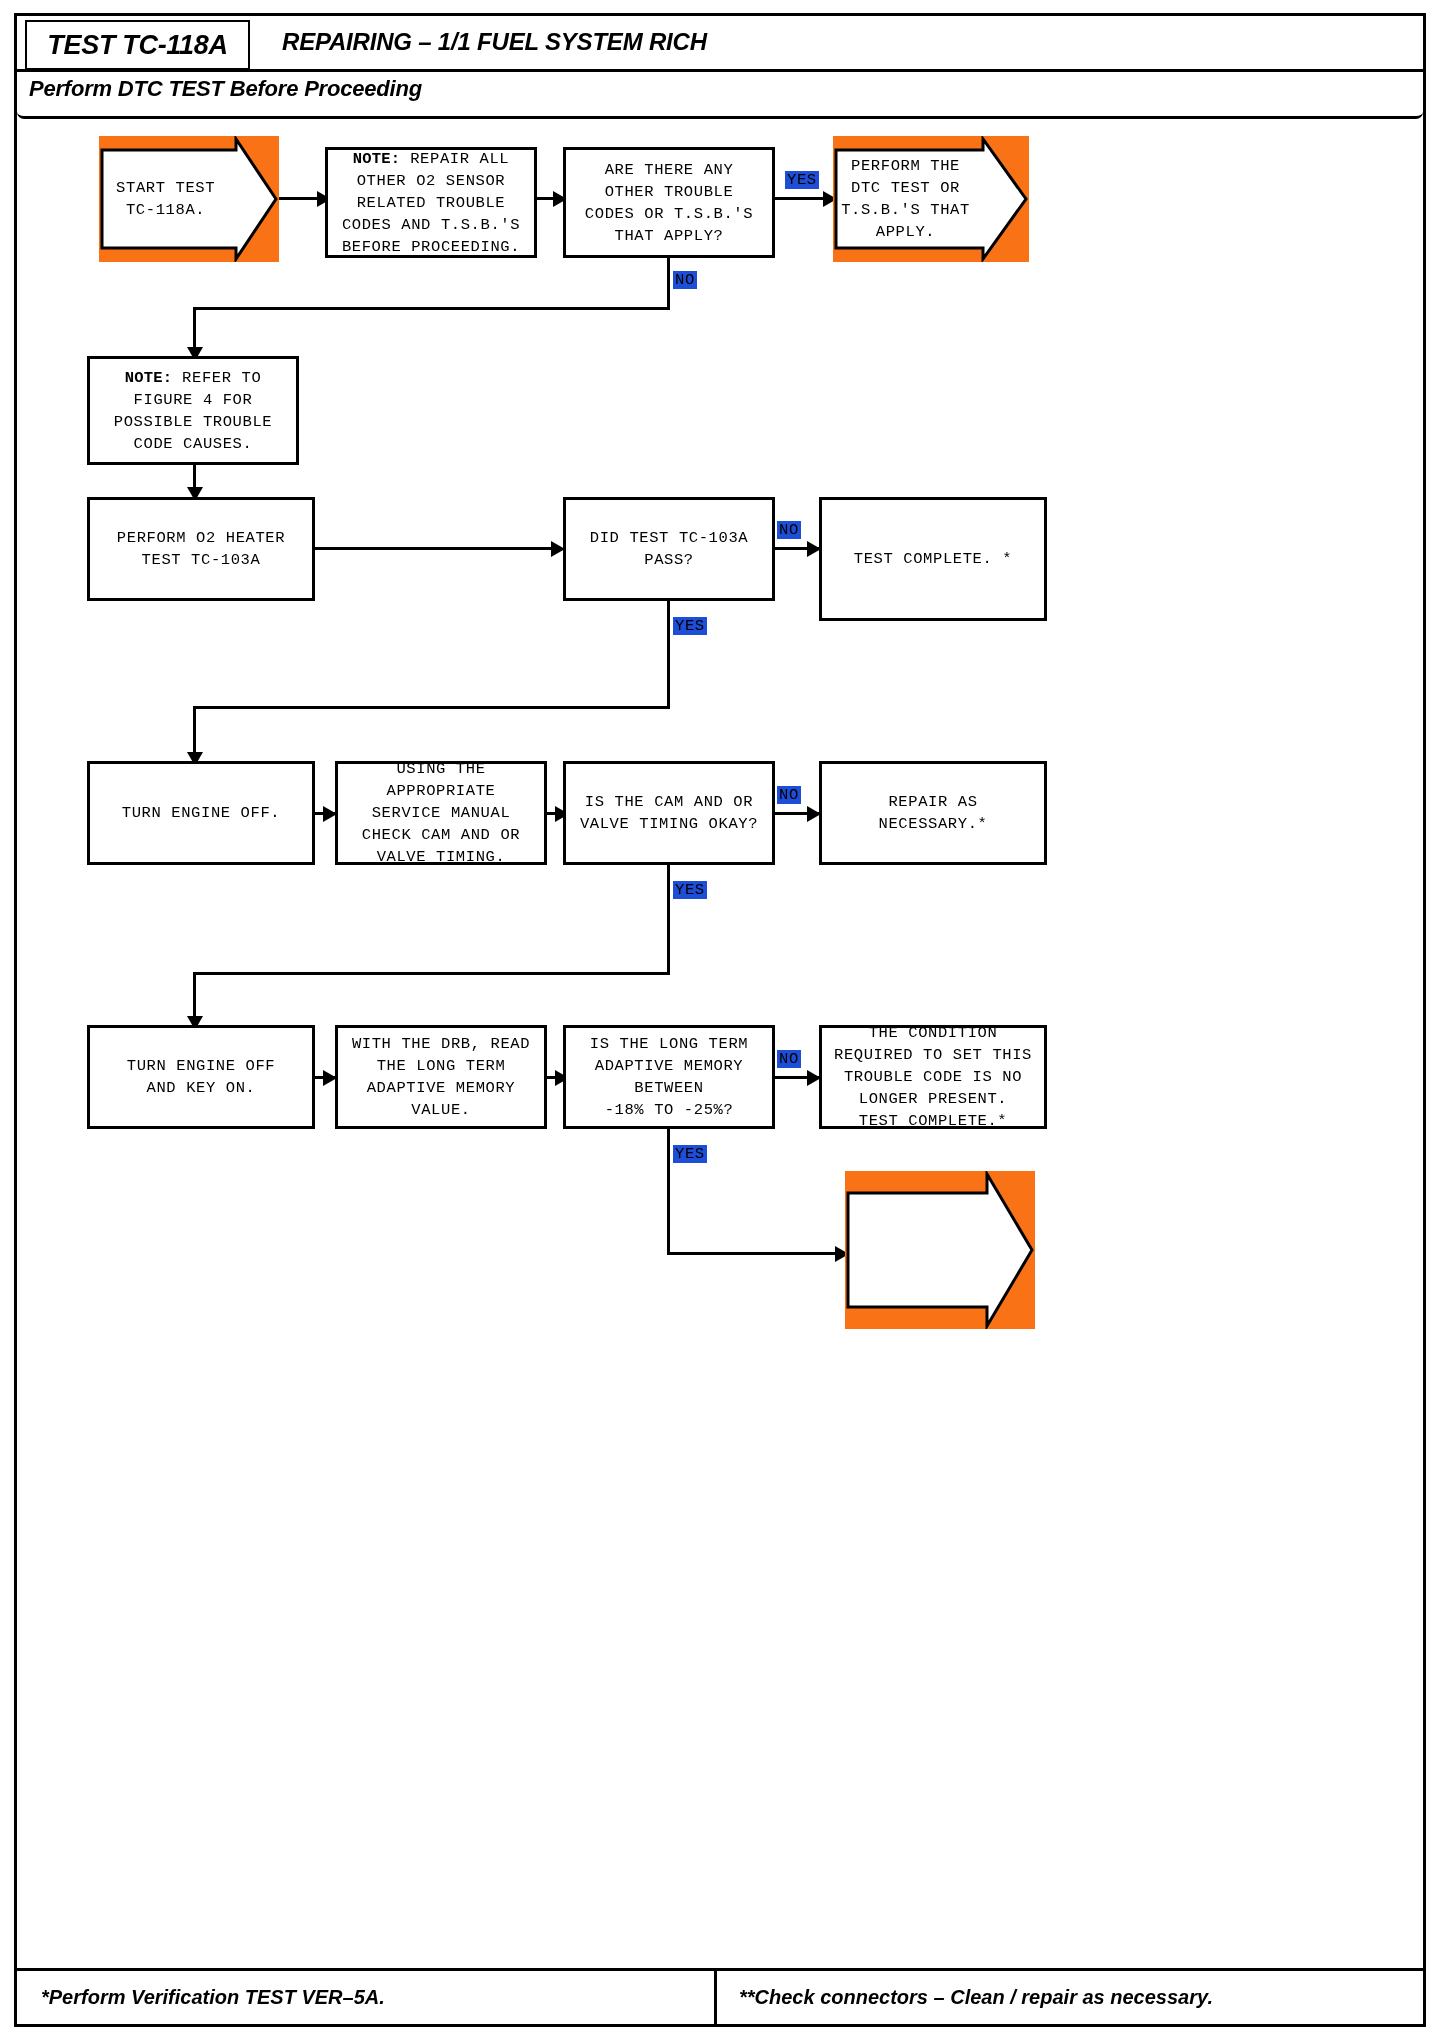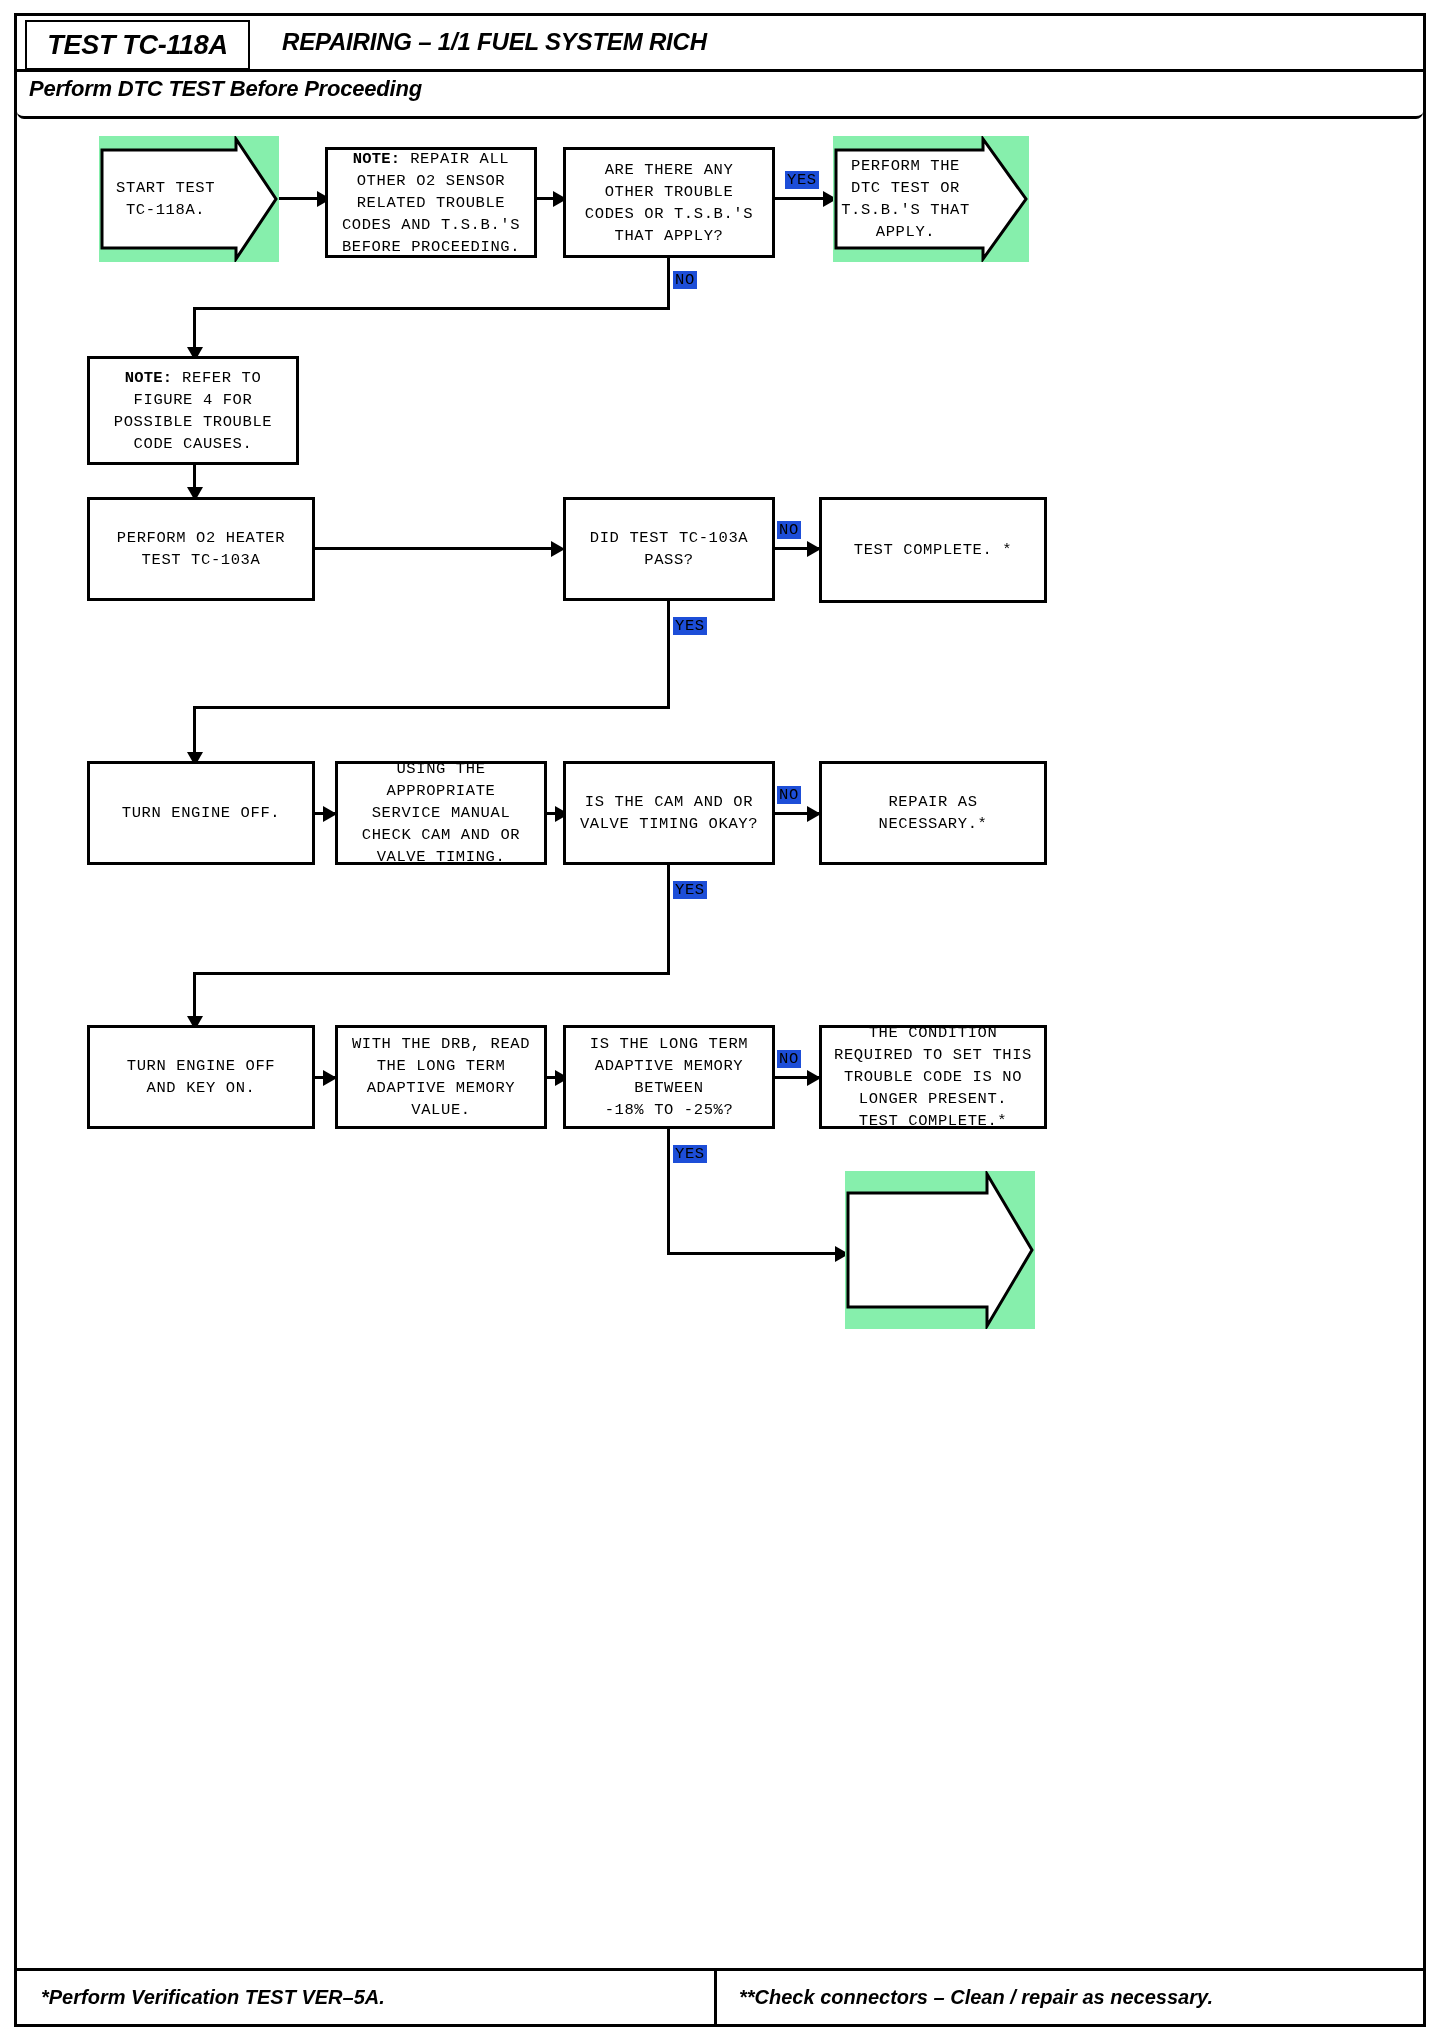--- a/index.html
+++ b/index.html
@@ -119,21 +119,21 @@
     letter-spacing: 0.6px;
     padding: 2px 6px;
     white-space: pre-line;
     z-index: 3;
   }
   .fbox b { font-weight: bold; letter-spacing: 0.2px; }
 
   
   .pbox {
     position: absolute;
-    background: #86efac;
+    background: #f97316;
     z-index: 3;
   }
   .pbox svg { position: absolute; left: 0; top: 0; }
   .pbox .plabel {
     position: absolute;
     left: 0; top: 0;
     width: 74%;
     height: 100%;
     display: flex;
     align-items: center;
@@ -263,21 +263,21 @@
     <div class="ln h" style="left:296px; top:428px; width:248px;"></div>
     <div class="ahead right" style="left:534px; top:422px;"></div>
 
     <div class="fbox" style="left:546px; top:378px; width:212px; height:104px;">DID TEST TC-103A
 PASS?</div>
 
     <div class="ln h" style="left:756px; top:428px; width:46px;"></div>
     <div class="ahead right" style="left:790px; top:422px;"></div>
     <div class="ynlab" style="left:760px; top:402px;">NO</div>
 
-    <div class="fbox" style="left:802px; top:378px; width:228px; height:106px;">TEST COMPLETE. *</div>
+    <div class="fbox" style="left:802px; top:378px; width:228px; height:124px;">TEST COMPLETE. *</div>
 
     <div class="ln v" style="left:650px; top:480px; width:3px; height:110px;"></div>
     <div class="ln h" style="left:176px; top:587px; width:477px;"></div>
     <div class="ln v" style="left:176px; top:587px; width:3px; height:56px;"></div>
     <div class="ahead down" style="left:170px; top:633px;"></div>
     <div class="ynlab" style="left:656px; top:498px;">YES</div>
 
     <div class="fbox" style="left:70px; top:642px; width:228px; height:104px;">TURN ENGINE OFF.</div>
 
     <div class="ln h" style="left:296px; top:693px; width:22px;"></div>

